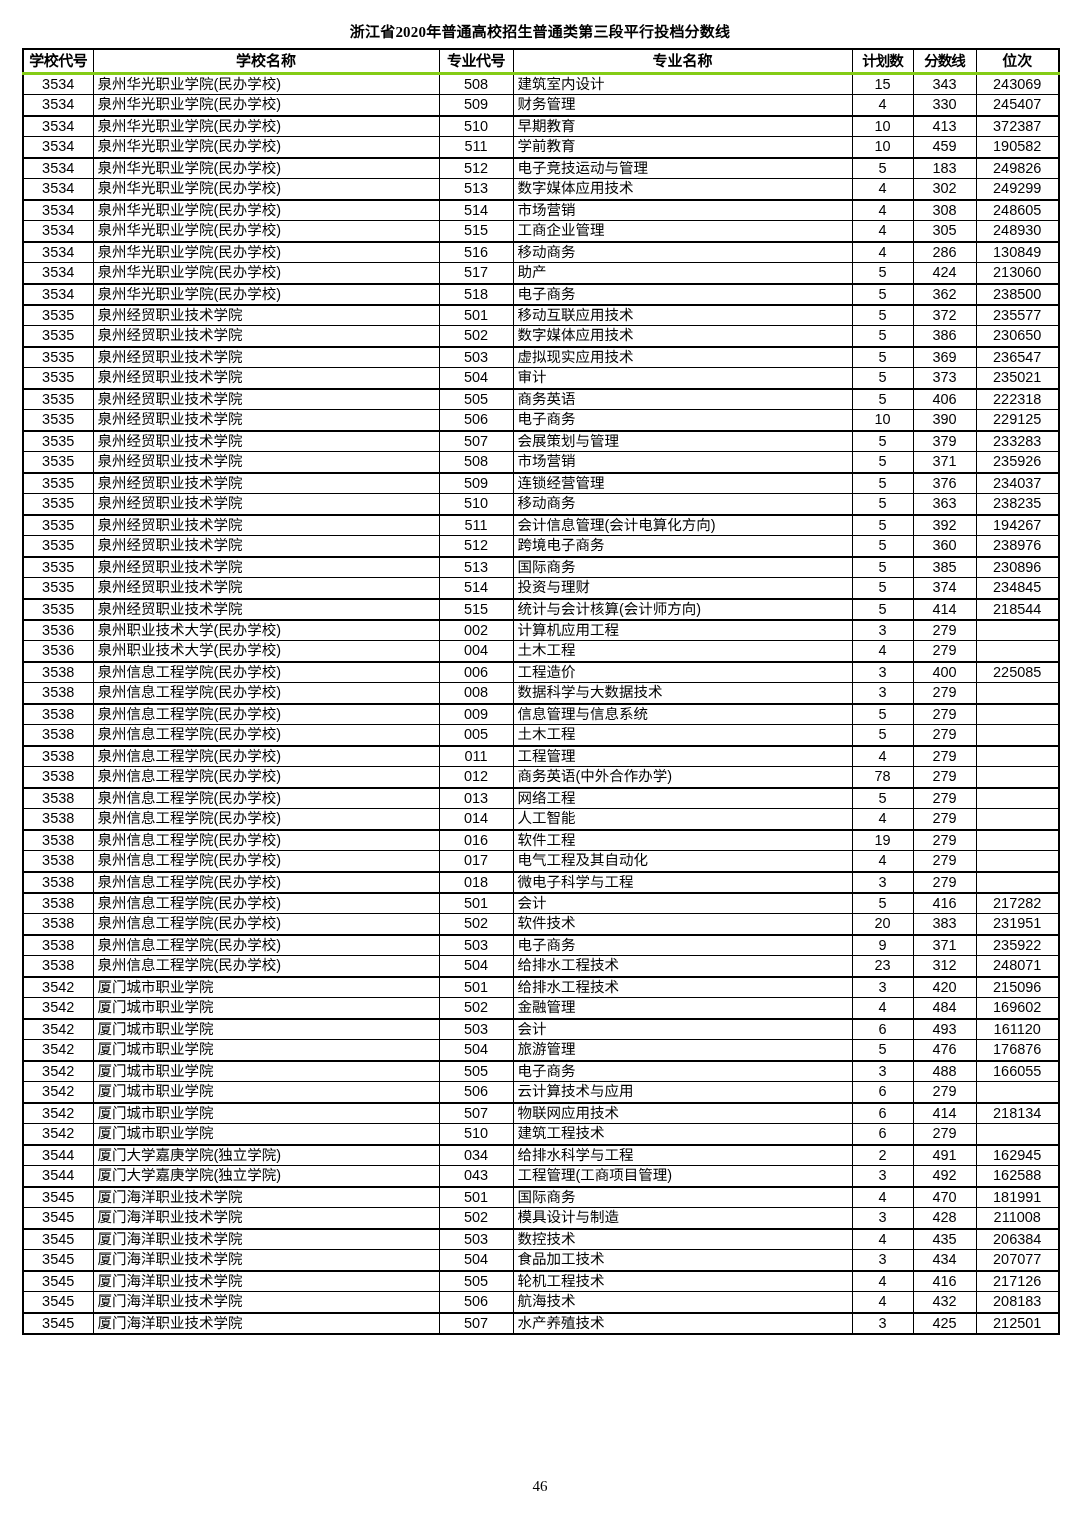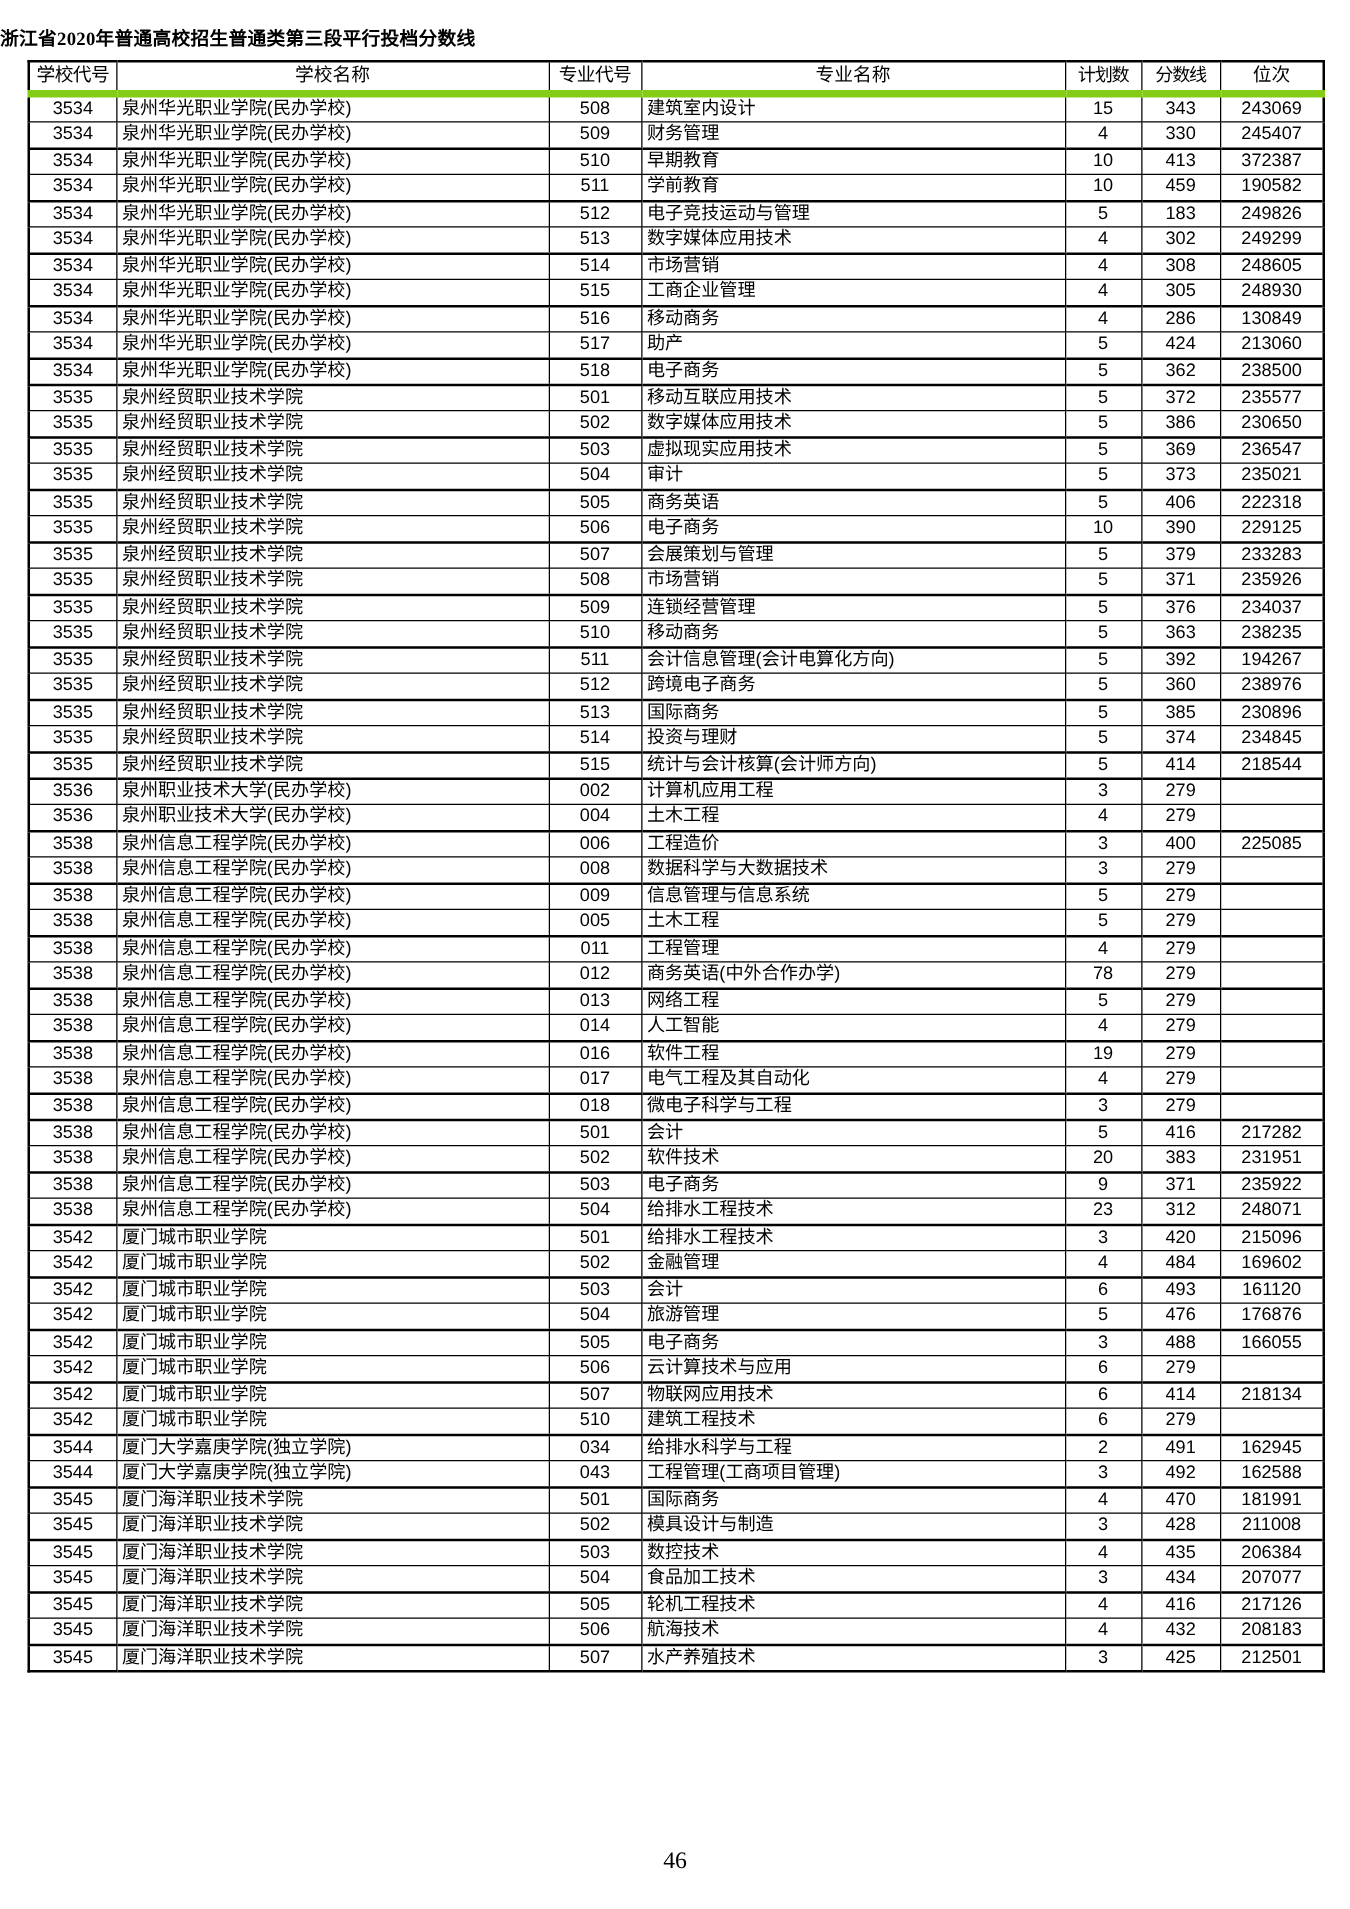--- a/index.html
+++ b/index.html
@@ -16,21 +16,21 @@
     position: relative;
     overflow: hidden;
   }
   .page {
     width: 1080px;
     height: 1527px;
     position: relative;
     box-sizing: border-box;
   }
   .doc-title {
-    text-align: left;
+    text-align: center;
     font-size: 15px;
     font-weight: bold;
     letter-spacing: 0.2px;
     padding-top: 22px;
     padding-bottom: 6px;
     line-height: 20px;
     font-family: "Liberation Serif", "DejaVu Serif", serif;
   }
   .table-wrap {
     margin: 0 auto;
@@ -57,26 +57,26 @@
     border: 1px solid #000;
     height: 21px;
     line-height: 19px;
     padding: 0 4px;
     box-sizing: border-box;
     white-space: nowrap;
     overflow: hidden;
   }
   table.score-table thead th {
     text-align: center;
-    font-weight: normal;
+    font-weight: bold;
     font-size: 15px;
     height: 24px;
     line-height: 22px;
     border-top: 2px solid #000;
-    border-bottom: 6px solid #84cc16;
+    border-bottom: 3px solid #84cc16;
     margin-top: 16px;
   }
   table.score-table thead th.col-school-code,
   table.score-table thead th.col-major-code {
     letter-spacing: -0.5px;
   }
   table.score-table thead th.col-plan,
   table.score-table thead th.col-score {
     letter-spacing: -1px;
     font-size: 14.5px;
@@ -91,21 +91,21 @@
   
   table.score-table tr > *:first-child { border-left: 2px solid #000; }
   table.score-table tr > *:last-child  { border-right: 2px solid #000; }
 
   .page-number {
     position: absolute;
     left: 0;
     right: 0;
     top: 1478px;
     text-align: center;
-    font-size: 19px;
+    font-size: 15px;
     font-family: "Liberation Serif", "DejaVu Serif", serif;
   }
 </style>
 </head>
 <body>
 
 <div class="page">
 
   <div class="doc-title">浙江省2020年普通高校招生普通类第三段平行投档分数线</div>
 

